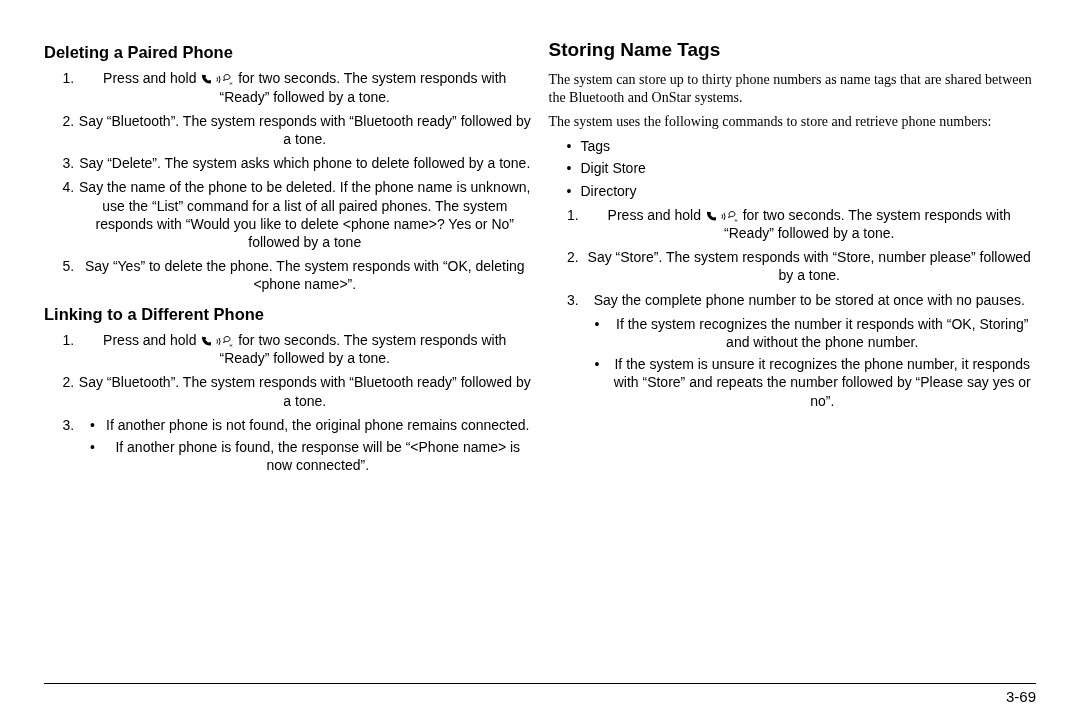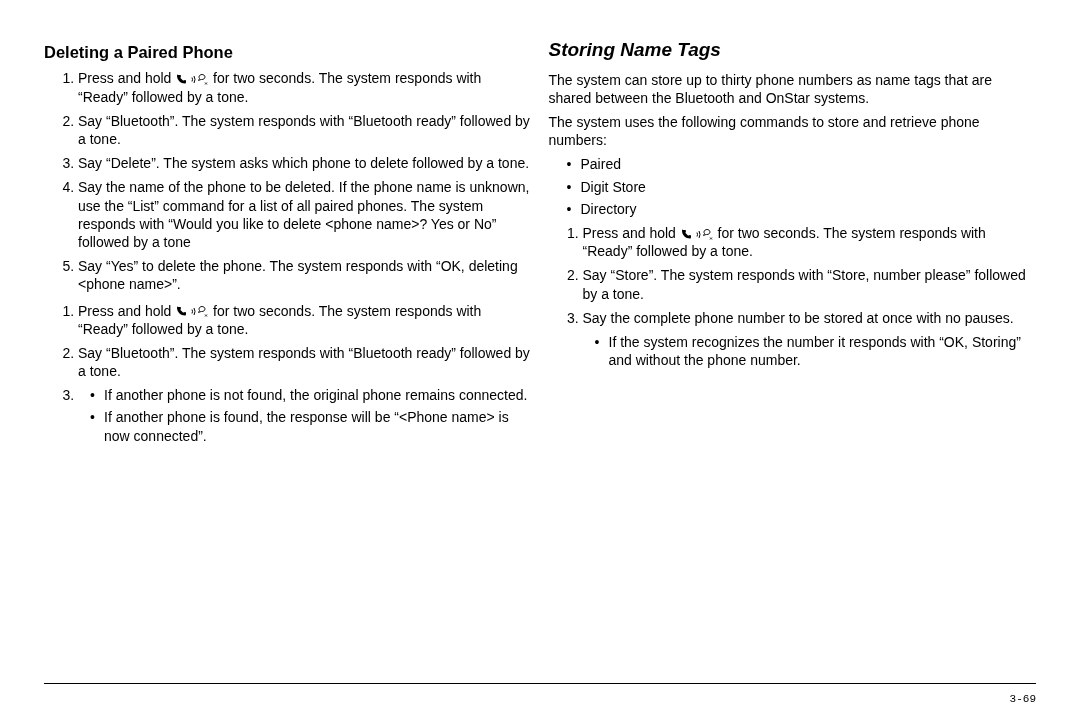--- a/index.html
+++ b/index.html
@@ -19,35 +19,36 @@
     gap: 17px;
   }
   .col {
     flex: 1;
   }
   h2 {
     font-size: 19px;
     font-weight: bold;
     margin-top: 6px;
     margin-bottom: 8px;
-    font-style: italic;
   }
   h3 {
     font-size: 16.5px;
     font-weight: bold;
     margin-top: 10px;
     margin-bottom: 6px;
   }
   p {
     margin-bottom: 6px;
+    font-family: Liberation Serif, serif;
   }
   ol {
     list-style: decimal;
     padding-left: 34px;
     margin-bottom: 8px;
+    text-align: center;
   }
   ol > li {
     margin-bottom: 6px;
     padding-left: 0;
   }
   ul {
     list-style: none;
     padding-left: 20px;
     margin-bottom: 6px;
   }
@@ -69,22 +70,21 @@
     position: absolute;
     left: 44px;
     right: 44px;
     bottom: 36px;
     border-top: 1.5px solid #000;
   }
   .page-num {
     position: absolute;
     right: 44px;
     bottom: 14px;
-    font-size: 11px;
-    font-family: Liberation Mono, monospace;
+    font-size: 15px;
   }
 </style>
 </head>
 <body>
 
 <div class="columns">
   <div class="col">
 
     <h3>Deleting a Paired Phone</h3>
     <ol>
@@ -95,20 +95,21 @@
               <path d="M6 5 Q10 12 6 19" stroke="#000" stroke-width="2" fill="none"></path>
               <path d="M22 2c-3 0-6 2-6 5 0 1 0 2 1 3l-2 4 5-2c1 0 1 0 2 0 3 0 6-2 6-5s-3-5-6-5z" fill="none" stroke="#000" stroke-width="1.8"></path>
               <path d="M28 18l4 4M32 18l-4 4" stroke="#000" stroke-width="1.6"></path>
             </svg></span> for two seconds. The system responds with “Ready” followed by a tone.</li>
       <li>Say “Bluetooth”. The system responds with “Bluetooth ready” followed by a tone.</li>
       <li>Say “Delete”. The system asks which phone to delete followed by a tone.</li>
       <li>Say the name of the phone to be deleted. If the phone name is unknown, use the “List” command for a list of all paired phones. The system responds with “Would you like to delete &lt;phone name&gt;? Yes or No” followed by a tone</li>
       <li>Say “Yes” to delete the phone. The system responds with “OK, deleting &lt;phone name&gt;”.</li>
     </ol>
 
+    <h3>Linking to a Different Phone</h3>
     <ol>
       <li>Press and hold <span class="icon"><svg width="12" height="13" viewBox="0 0 24 24">
               <path d="M6 2c-1 0-2 1-2 2 0 9 7 16 16 16 1 0 2-1 2-2v-3c0-1-1-2-2-2l-3 1c-1 0-1 0-2-1l-3-3c-1-1-1-1-1-2l1-3c0-1-1-2-2-2H6z" fill="#000"></path>
             </svg></span> <span class="icon"><svg width="18" height="13" viewBox="0 0 36 24">
               <path d="M2 8 Q4 12 2 16" stroke="#000" stroke-width="2" fill="none"></path>
               <path d="M6 5 Q10 12 6 19" stroke="#000" stroke-width="2" fill="none"></path>
               <path d="M22 2c-3 0-6 2-6 5 0 1 0 2 1 3l-2 4 5-2c1 0 1 0 2 0 3 0 6-2 6-5s-3-5-6-5z" fill="none" stroke="#000" stroke-width="1.8"></path>
               <path d="M28 18l4 4M32 18l-4 4" stroke="#000" stroke-width="1.6"></path>
             </svg></span> for two seconds. The system responds with “Ready” followed by a tone.</li>
       <li>Say “Bluetooth”. The system responds with “Bluetooth ready” followed by a tone.</li>
@@ -121,39 +122,40 @@
     </ol>
 
   </div>
 
   <div class="col">
 
     <h2>Storing Name Tags</h2>
     <p>The system can store up to thirty phone numbers as name tags that are shared between the Bluetooth and OnStar systems.</p>
     <p>The system uses the following commands to store and retrieve phone numbers:</p>
     <ul>
-      <li>Paired</li>
+      <li>Tags</li>
       <li>Digit Store</li>
       <li>Directory</li>
     </ul>
 
     <ol>
       <li>Press and hold <span class="icon"><svg width="12" height="13" viewBox="0 0 24 24">
               <path d="M6 2c-1 0-2 1-2 2 0 9 7 16 16 16 1 0 2-1 2-2v-3c0-1-1-2-2-2l-3 1c-1 0-1 0-2-1l-3-3c-1-1-1-1-1-2l1-3c0-1-1-2-2-2H6z" fill="#000"></path>
             </svg></span> <span class="icon"><svg width="18" height="13" viewBox="0 0 36 24">
               <path d="M2 8 Q4 12 2 16" stroke="#000" stroke-width="2" fill="none"></path>
               <path d="M6 5 Q10 12 6 19" stroke="#000" stroke-width="2" fill="none"></path>
               <path d="M22 2c-3 0-6 2-6 5 0 1 0 2 1 3l-2 4 5-2c1 0 1 0 2 0 3 0 6-2 6-5s-3-5-6-5z" fill="none" stroke="#000" stroke-width="1.8"></path>
               <path d="M28 18l4 4M32 18l-4 4" stroke="#000" stroke-width="1.6"></path>
             </svg></span> for two seconds. The system responds with “Ready” followed by a tone.</li>
       <li>Say “Store”. The system responds with “Store, number please” followed by a tone.</li>
       <li>
         <span>Say the complete phone number to be stored at once with no pauses.</span>
         <ul>
           <li>If the system recognizes the number it responds with “OK, Storing” and without the phone number.</li>
+          <li>If the system is unsure it recognizes the phone number, it responds with “Store” and repeats the number followed by “Please say yes or no”.</li>
         </ul>
       </li>
     </ol>
 
   </div>
 </div>
 
 <div class="footer-rule"></div>
 <div class="page-num">3-69</div>
 

